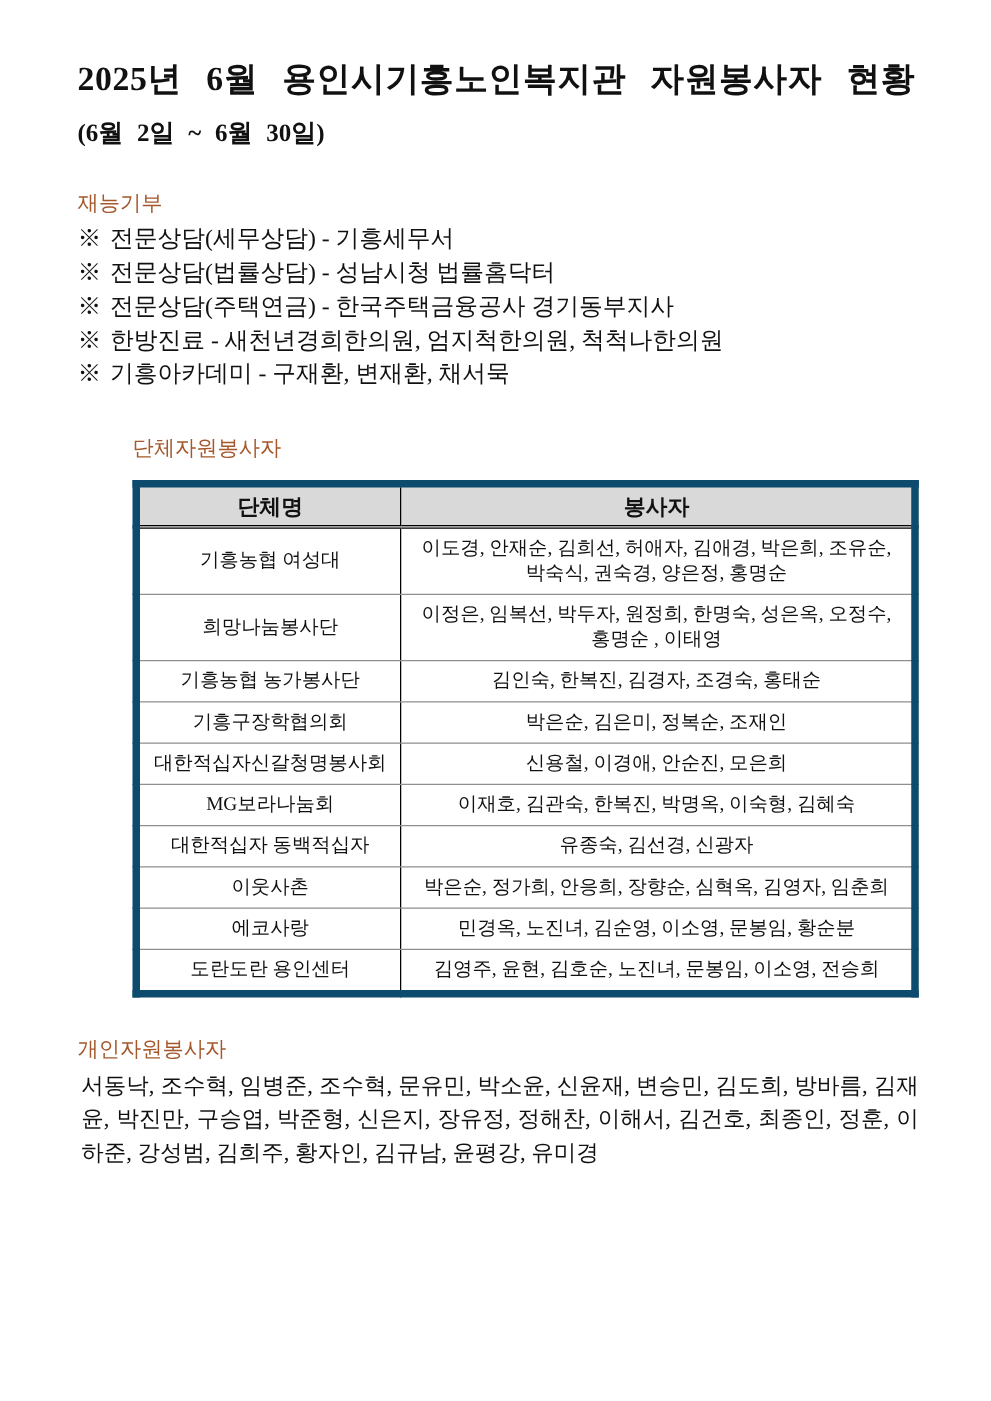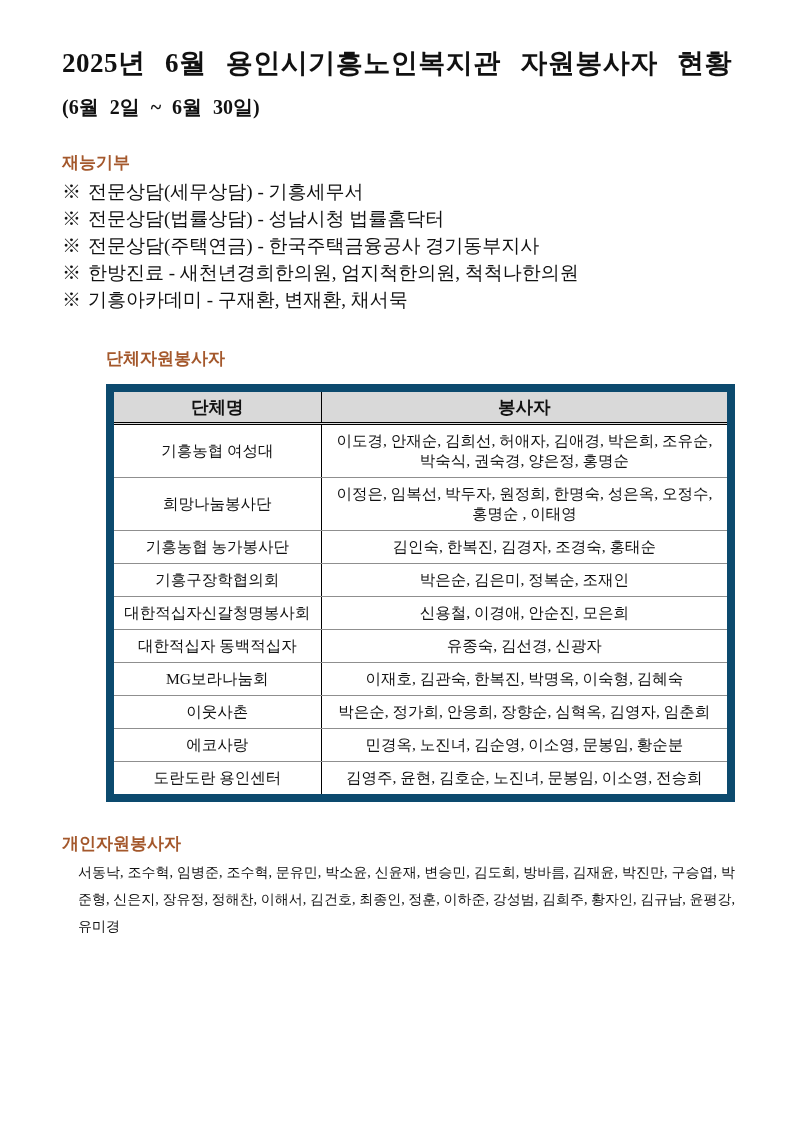--- a/index.html
+++ b/index.html
@@ -24,39 +24,39 @@
     font-size:27px;font-weight:bold;letter-spacing:0.5px;word-spacing:0.45em;
     line-height:1.3;
   }
   .title-line2{
     font-size:20px;font-weight:bold;word-spacing:0.3em;
     margin-top:14px;line-height:1.2;
   }
   
   .section-heading{
     color:var(--accent);
-    font-size:17px;font-weight:bold;
+    font-size:17px;font-weight:normal;
     margin:0 0 4px 0;
   }
   .sec-talent{margin-top:32px;}
   .sec-group{margin-top:34px;padding-left:44px;}
   .sec-individual{margin-top:30px;}
   
   .talent-list{
     list-style:none;margin:2px 0 0 0;padding:0;
     font-size:19px;line-height:27px;
   }
   .talent-list li{white-space:nowrap;}
   .talent-list .bullet{margin-right:7px;}
   
   .group-table{
     width:100%;
     border-collapse:collapse;
     margin-top:14px;
-    border:8px solid #0c4a6e;
+    border:6px solid #0c4a6e;
   }
   .group-table th{
     background:var(--th-bg);
     border:1px solid #000;
     border-bottom:3px double #000;
     font-size:17.5px;font-weight:bold;
     padding:3px 4px;
   }
   .group-table td{
     border-left:1px solid #000;
@@ -65,22 +65,22 @@
     border-bottom:1px solid #8f8f8f;
     text-align:center;
     font-size:15.5px;
     line-height:20px;
     padding:6px 10px;
   }
   .group-table col.c-org{width:34%;}
   .group-table col.c-vol{width:66%;}
   
   .individual-names{
-    margin:4px 0 0 16px;
-    font-size:14px;line-height:27px;
+    margin:4px 0 0 3px;
+    font-size:18px;line-height:27px;
     text-align:justify;
     word-break:break-all;
     font-family:Liberation Serif, serif;
   }
 </style>
 </head>
 <body>
 
 <div class="page">
 
@@ -138,27 +138,27 @@
     <td>박은순, 김은미, 정복순, 조재인</td>
   </tr>
 
 
   <tr>
     <td>대한적십자신갈청명봉사회</td>
     <td>신용철, 이경애, 안순진, 모은희</td>
   </tr>
 
   <tr>
-    <td>대한적십자 동백적십자</td>
-    <td>유종숙, 김선경, 신광자</td>
+    <td>MG보라나눔회</td>
+    <td>이재호, 김관숙, 한복진, 박명옥, 이숙형, 김혜숙</td>
   </tr>
 
   <tr>
-    <td>MG보라나눔회</td>
-    <td>이재호, 김관숙, 한복진, 박명옥, 이숙형, 김혜숙</td>
+    <td>대한적십자 동백적십자</td>
+    <td>유종숙, 김선경, 신광자</td>
   </tr>
 
   <tr>
     <td>이웃사촌</td>
     <td>박은순, 정가희, 안응희, 장향순, 심혁옥, 김영자, 임춘희</td>
   </tr>
 
 
 
   <tr>

